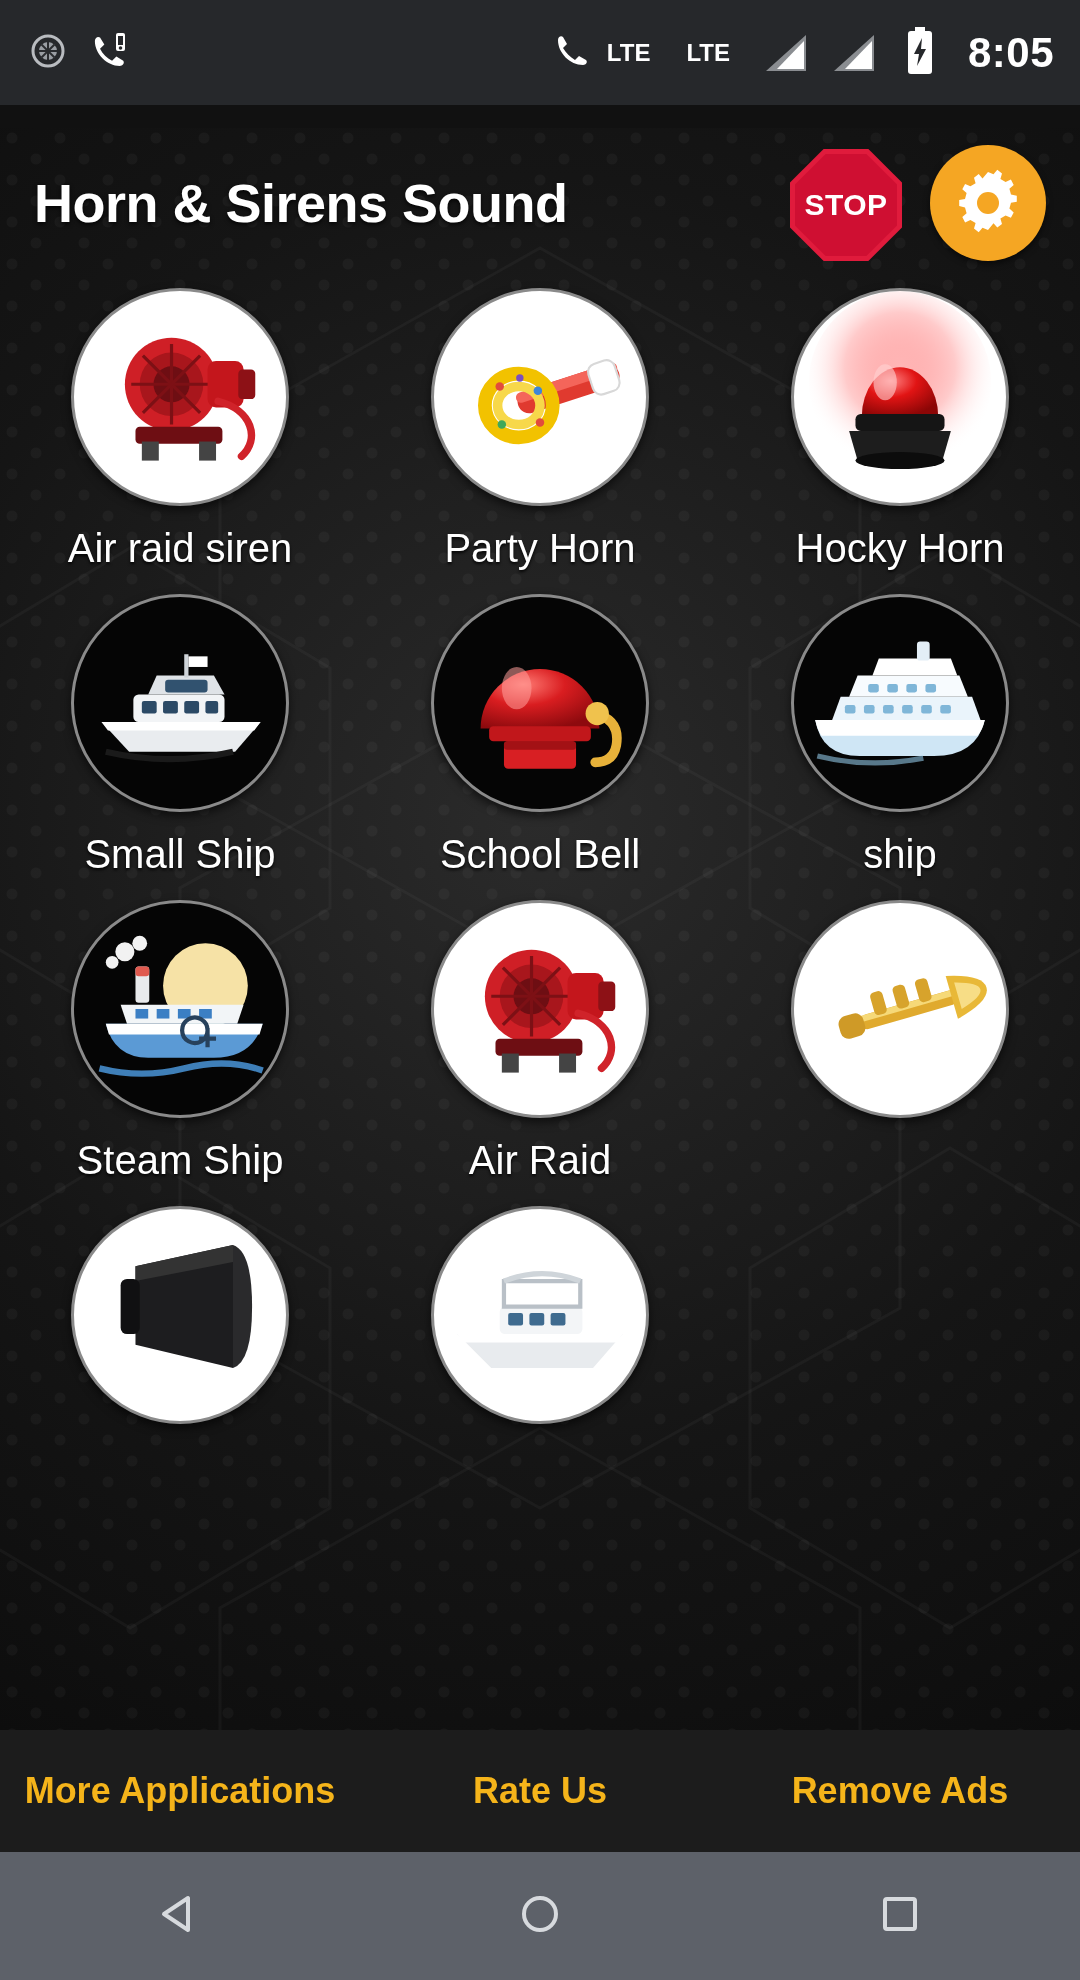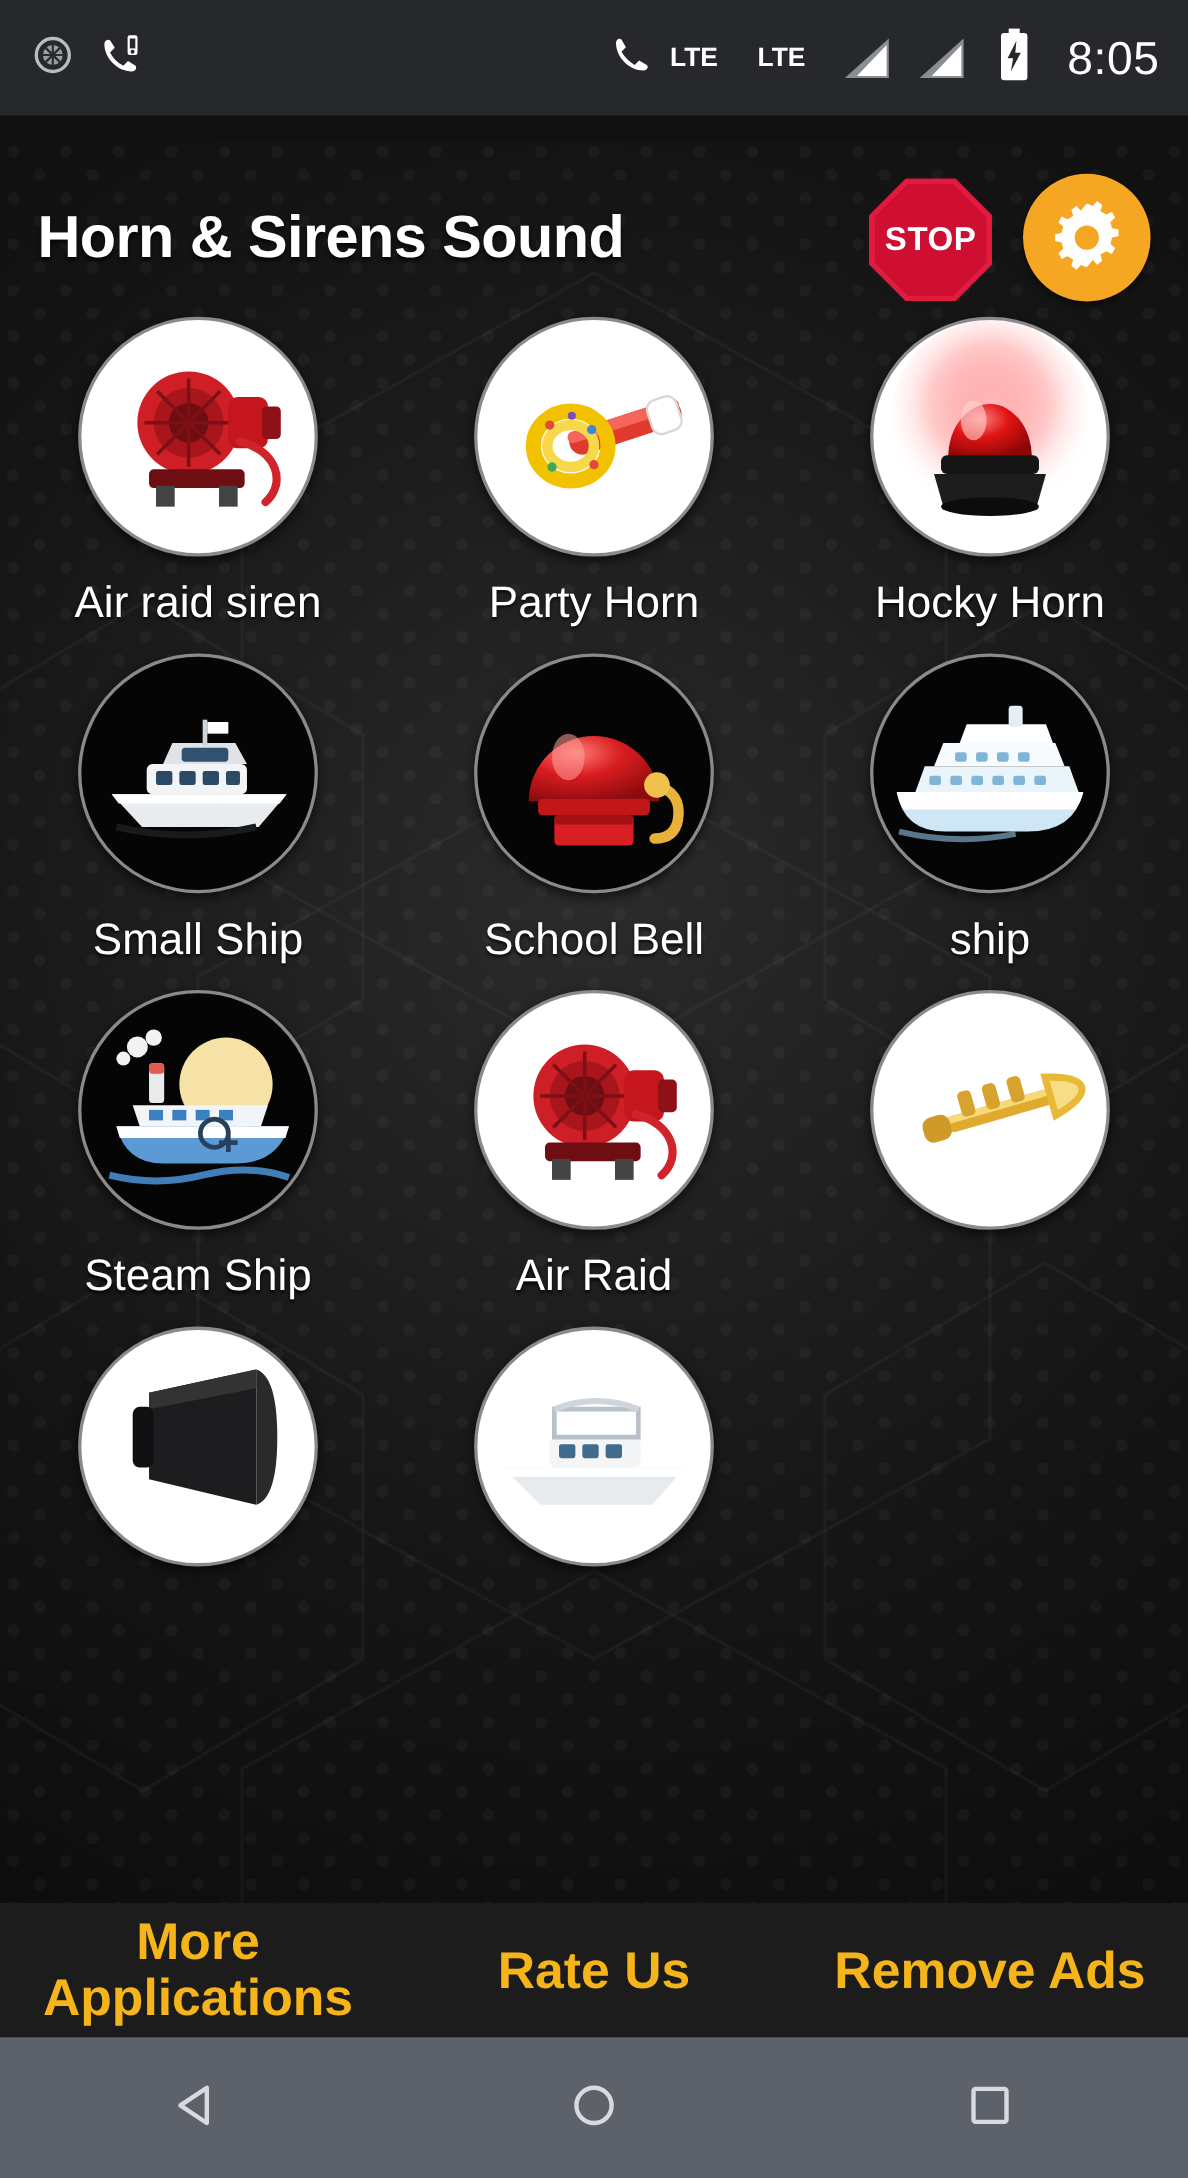--- a/index.html
+++ b/index.html
@@ -14,21 +14,21 @@
   
   .statusbar {
     position:absolute; top:0; left:0; width:1080px; height:105px;
     background:#26282b;
     display:flex; align-items:center;
     padding:0 26px;
   }
   .sb-left { display:flex; align-items:center; gap:22px; }
   .sb-right { margin-left:auto; display:flex; align-items:center; gap:18px; }
   .sb-clock {
-    color:#ffffff; font-size:42px; font-weight:400; letter-spacing:0.5px;
+    color:#ffffff; font-size:42px; font-weight:700; letter-spacing:0.5px;
     margin-left:14px;
   }
   .lte-label { color:#fff; font-size:24px; font-weight:700; }
   .sig-wrap { display:flex; align-items:flex-end; gap:4px; }
 
   
   .app {
     position:absolute; top:128px; left:0; width:1080px; height:1724px;
     background:
       radial-gradient(circle at 50% 40%, #2b2b2b 0%, #151515 55%, #0b0b0b 100%);
@@ -43,21 +43,21 @@
     background-size: 48px 42px, 48px 42px;
     opacity:0.85;
     pointer-events:none;
   }
   .hexbig {
     position:absolute; inset:0; pointer-events:none; opacity:.5;
   }
 
   
   .header {
-    position:absolute; top:13px; left:0; width:1080px; height:150px;
+    position:absolute; top:0; left:0; width:1080px; height:150px;
     display:flex; align-items:center; padding:0 34px;
     z-index:5;
   }
   .app-title {
     color:#ffffff; font-size:54px; font-weight:700;
     letter-spacing:-0.5px;
     text-shadow:0 2px 4px rgba(0,0,0,.8);
     white-space:nowrap;
   }
   .hdr-btns { margin-left:auto; display:flex; align-items:flex-end; gap:28px; }
@@ -122,21 +122,21 @@
 
   
   .bottombar {
     position:absolute; bottom:0; left:0; width:1080px; height:122px;
     background:#1c1c1c;
     display:flex; align-items:center;
     z-index:8;
   }
   .bb-item {
     flex:1; text-align:center;
-    color:#f5b41a; font-size:47px; font-weight:700;
+    color:#f5b41a; font-size:36px; font-weight:700;
     line-height:1.08;
     cursor:pointer;
   }
 
   
   .navbar {
     position:absolute; bottom:0; left:0; width:1080px; height:128px;
     background:#5d6169;
     display:flex; align-items:center; justify-content:space-around;
   }

